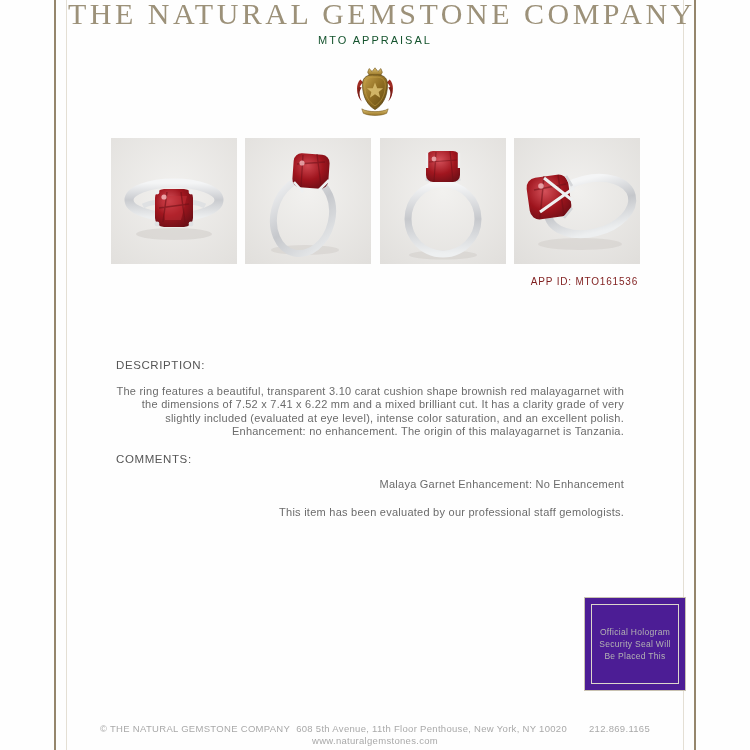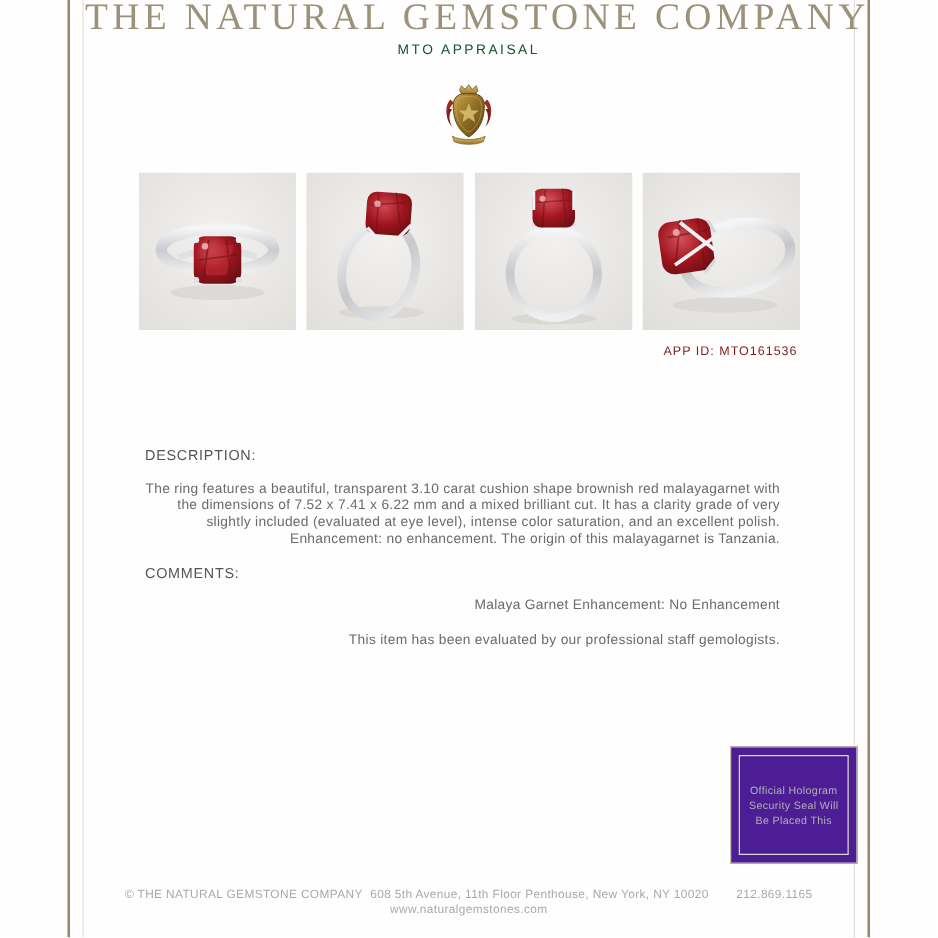--- a/index.html
+++ b/index.html
@@ -56,21 +56,21 @@
     border: 1px solid #c9c2b2; background: #4c1d95; padding: 6px; margin-left: 46px;
   }
   .hologram-inner {
     width: 100%; height: 100%; border: 1px solid #dcd7cc;
     display: flex; flex-direction: column; align-items: center; justify-content: center;
     color: #b3b3b3; font-size: 8.5px; line-height: 12px; text-align: center;
     letter-spacing: 0.3px;
   }
 
   .footer {
-    position: absolute; left: 68px; right: 68px; bottom: 16px;
+    position: absolute; left: 68px; right: 68px; bottom: 3px;
     text-align: center; color: #a9a9a9; font-size: 9.5px; line-height: 12px;
     letter-spacing: 0.3px;
   }
   .footer .sep { display: inline-block; width: 6px; }
   .footer .sep-wide { display: inline-block; width: 22px; }
 </style>
 </head>
 <body>
 
 <div class="page">

